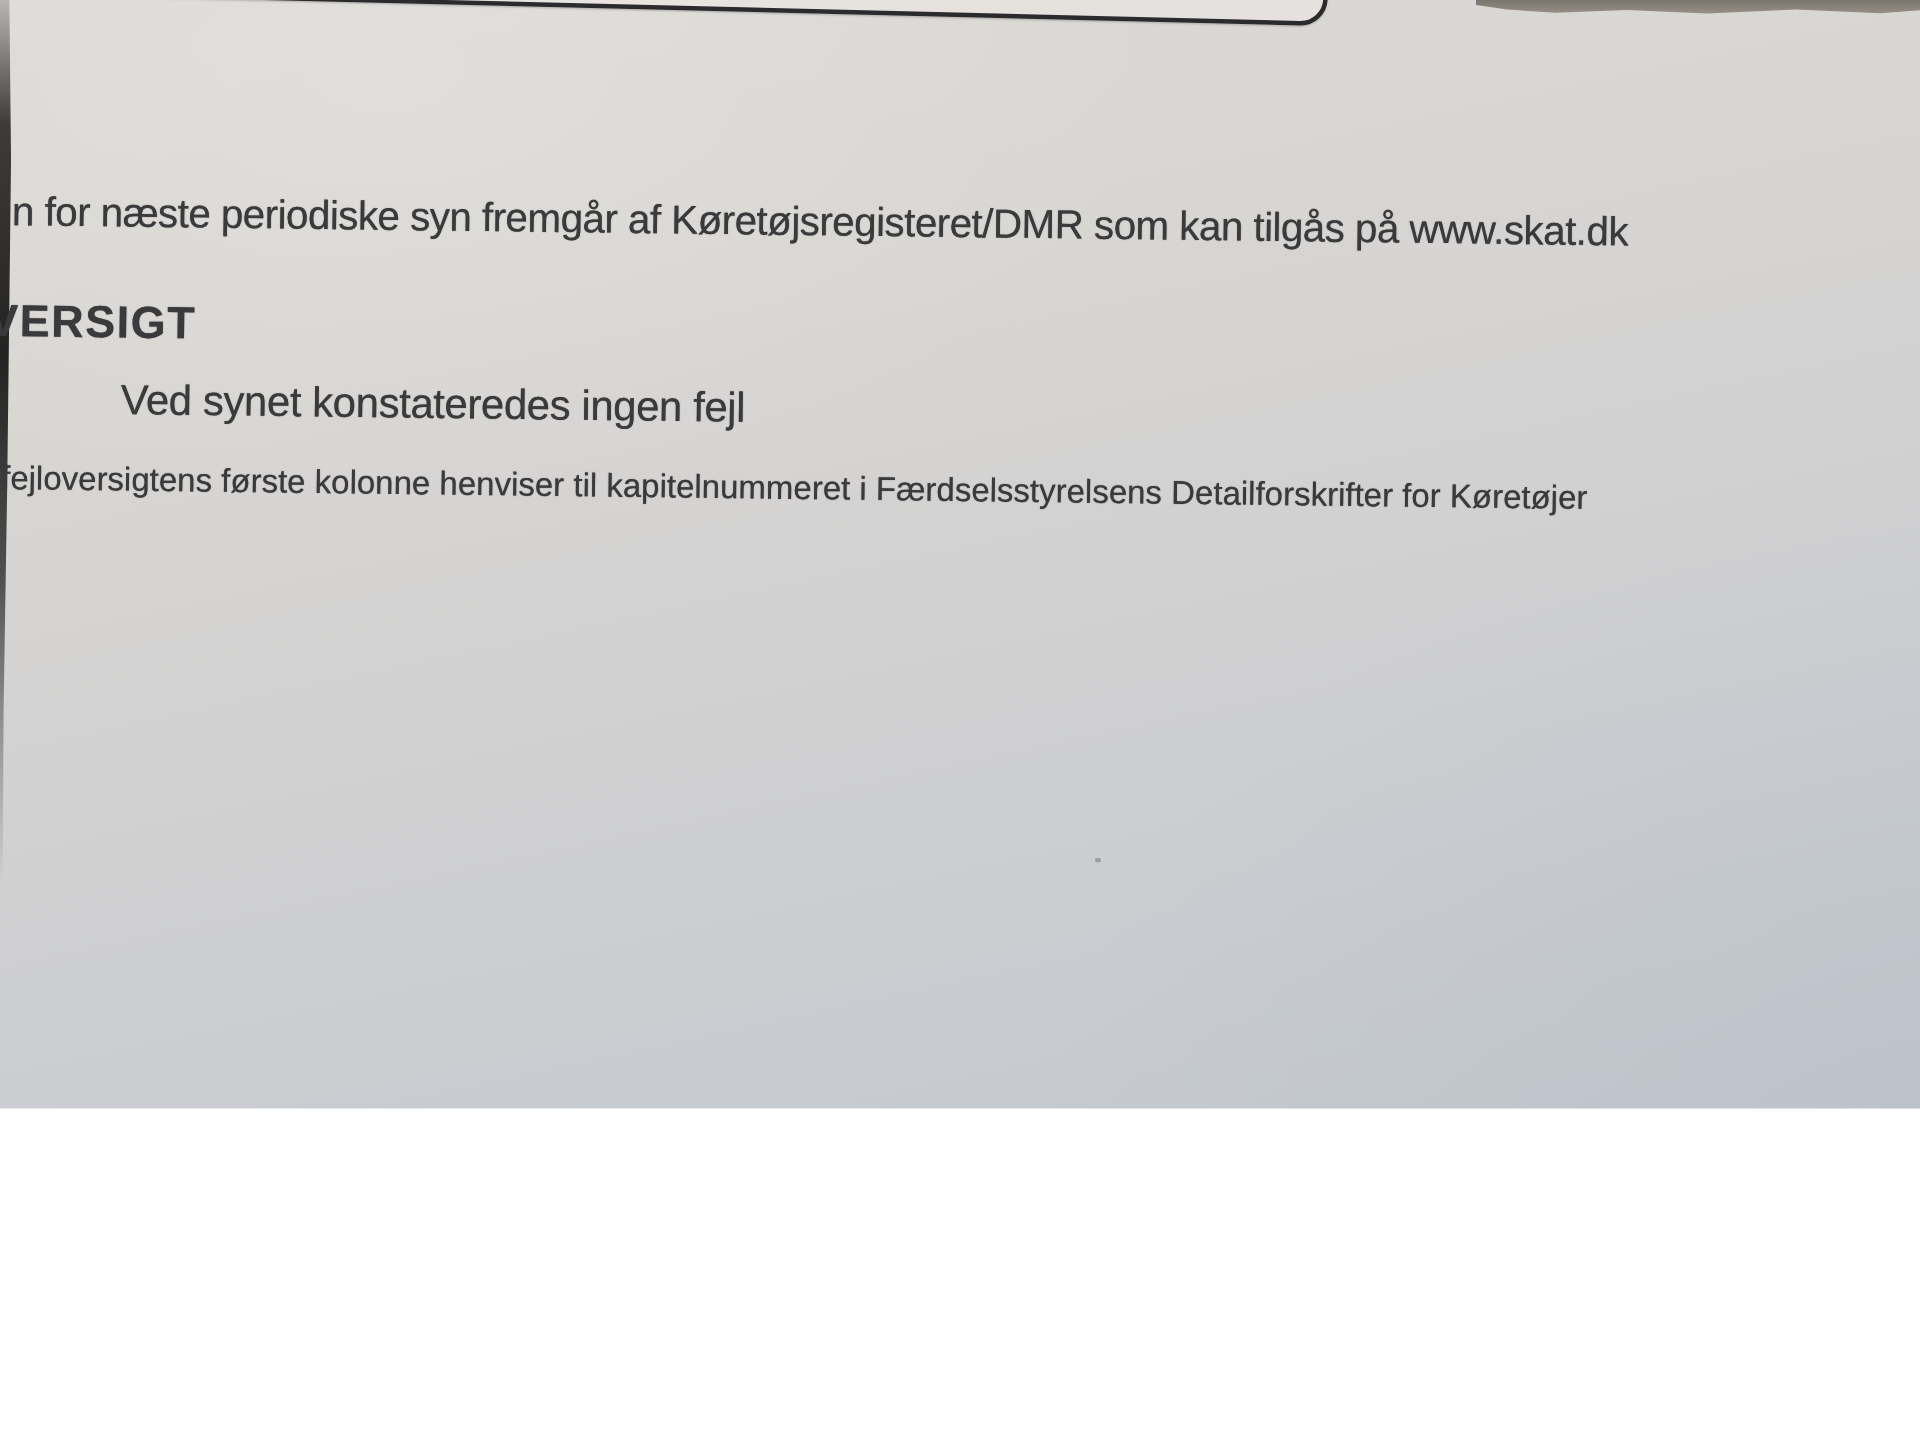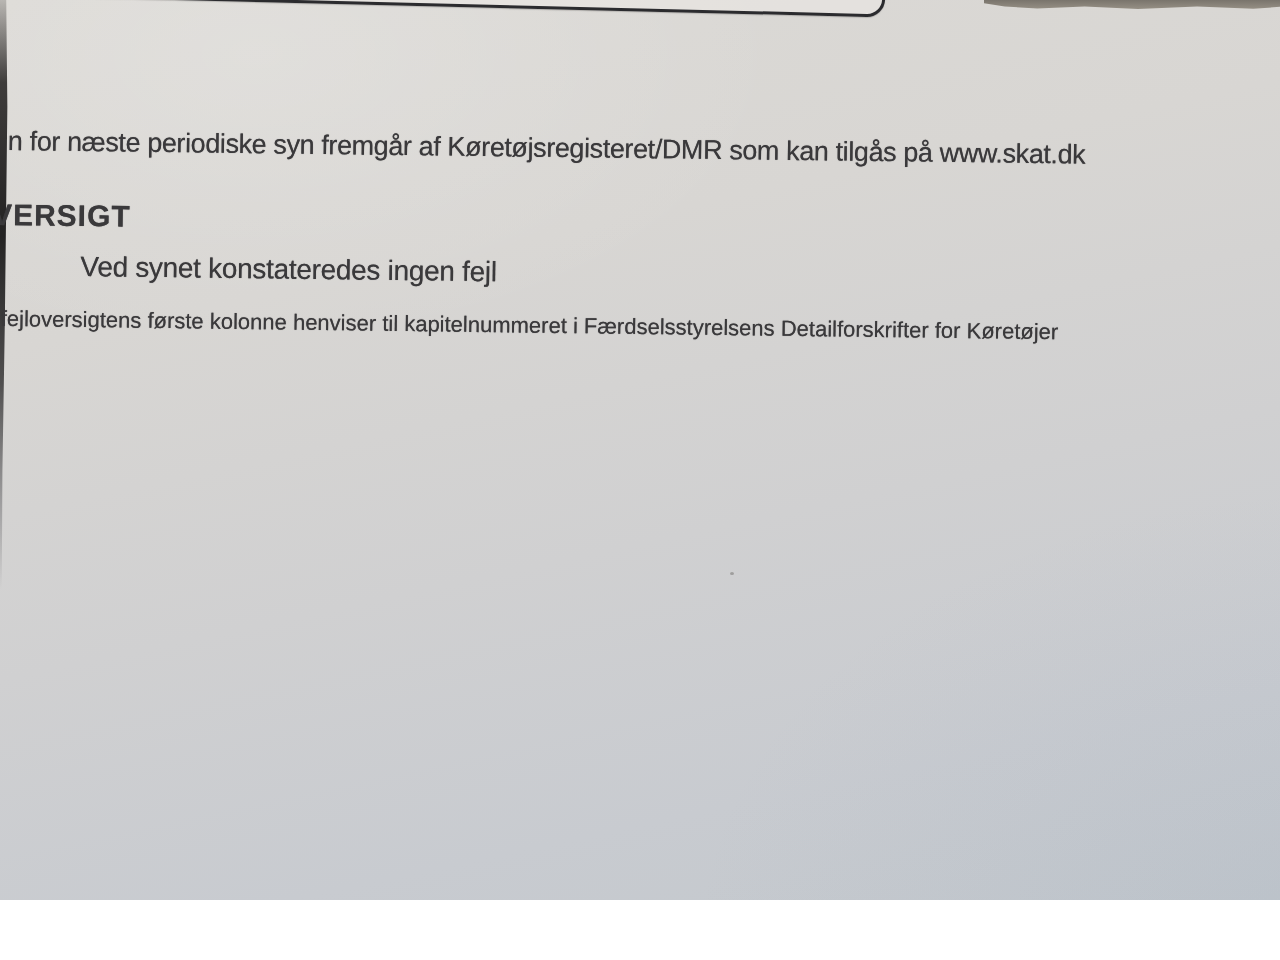--- a/index.html
+++ b/index.html
@@ -8,21 +8,21 @@
     width: 1280px;
     height: 960px;
     overflow: hidden;
     font-family: "Liberation Sans", sans-serif;
   }
 
   
   .photo {
     position: relative;
     width: 1280px;
-    height: 900px;
+    height: 739px;
     overflow: hidden;
     background:
       radial-gradient(ellipse 900px 500px at 20% 6%, rgba(255,255,255,0.16), rgba(255,255,255,0) 60%),
       radial-gradient(ellipse 1000px 700px at 105% 105%, rgba(150,165,185,0.18), rgba(150,165,185,0) 65%),
       linear-gradient(168deg, #dcdad6 0%, #d8d6d3 30%, #d0d0d1 58%, #c8cbd0 82%, #c3c8cd 100%);
   }
 
   
   .box-outline {
     position: absolute;

